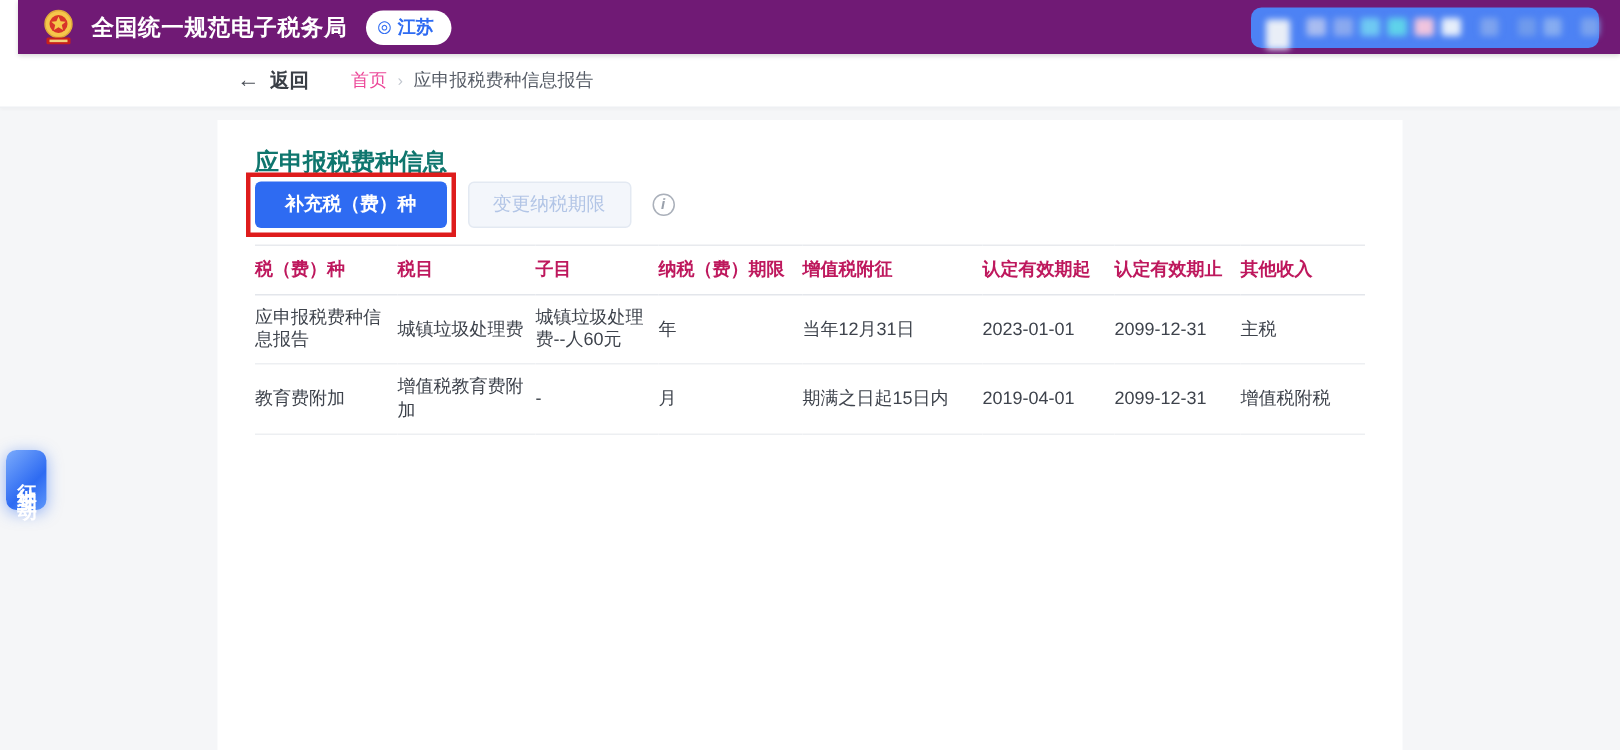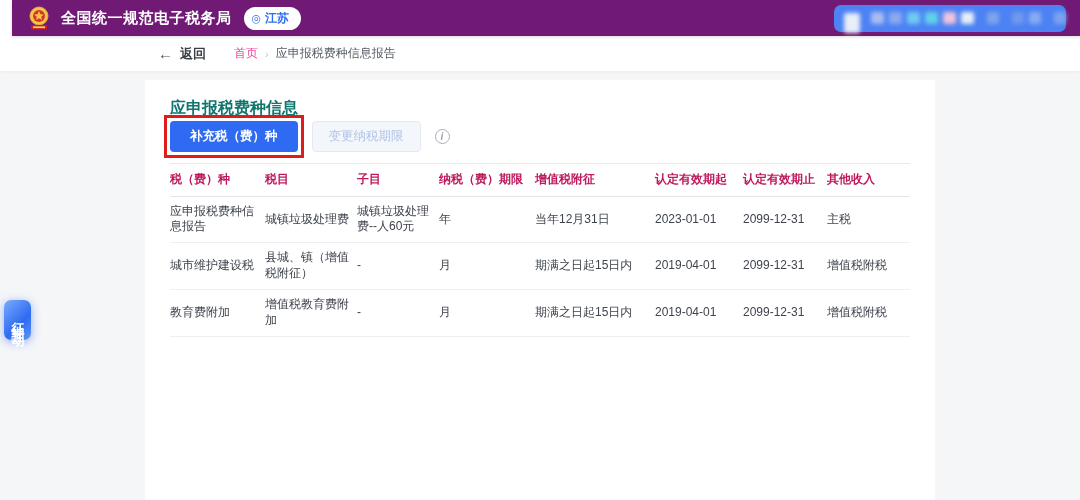--- a/index.html
+++ b/index.html
@@ -180,30 +180,20 @@
             <td>应申报税费种信息报告</td>
             <td>城镇垃圾处理费</td>
             <td>城镇垃圾处理费--人60元</td>
             <td>年</td>
             <td>当年12月31日</td>
             <td>2023-01-01</td>
             <td>2099-12-31</td>
             <td>主税</td>
           </tr>
           <tr>
-            <td>城市维护建设税</td>
-            <td>县城、镇（增值税附征）</td>
-            <td>-</td>
-            <td>月</td>
-            <td>期满之日起15日内</td>
-            <td>2019-04-01</td>
-            <td>2099-12-31</td>
-            <td>增值税附税</td>
-          </tr>
-          <tr>
             <td>教育费附加</td>
             <td>增值税教育费附加</td>
             <td>-</td>
             <td>月</td>
             <td>期满之日起15日内</td>
             <td>2019-04-01</td>
             <td>2099-12-31</td>
             <td>增值税附税</td>
           </tr>
         </tbody>

